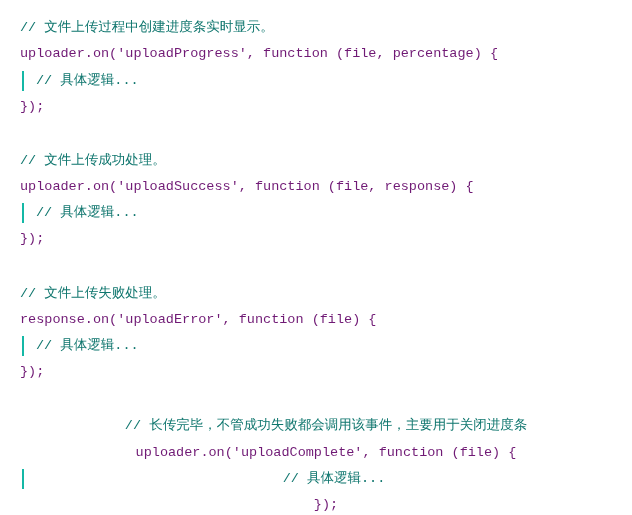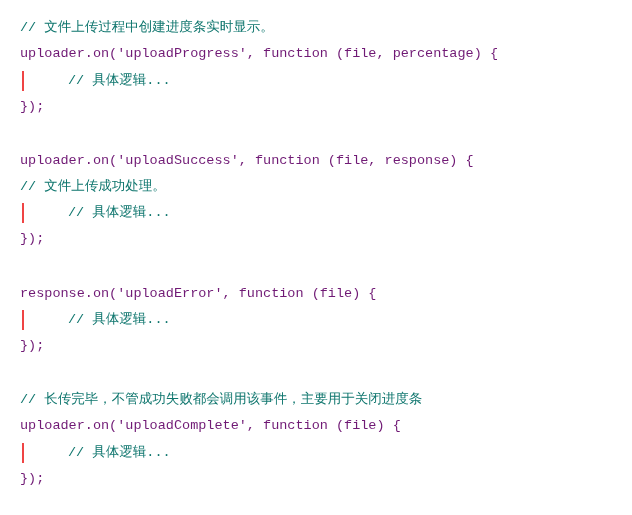--- a/index.html
+++ b/index.html
@@ -15,65 +15,67 @@
       font-family: Consolas, Monaco, "Courier New", monospace;
       font-size: 13.5px;
       line-height: 1.5;
       color: #333;
     }
     .code-block {
       margin-bottom: 34px;
     }
     .code-block:last-child {
       margin-bottom: 0;
+      text-align: center;
     }
     .line {
       white-space: pre;
       margin-bottom: 6px;
     }
     .line:last-child {
       margin-bottom: 0;
     }
     .comment {
       color: #0f766e;
     }
     .code {
       color: #701a75;
     }
     .code-body-line {
       position: relative;
-      border-left: 2px solid #ef4444;
-      padding-left: 44px;
+      border-left: 2px solid #14b8a6;
+      padding-left: 12px;
       margin-left: 2px;
       margin-bottom: 6px;
       height: 20px;
     }
   </style>
 </head>
 <body>
 
 <div class="code-block">
   <div class="line comment">// 文件上传过程中创建进度条实时显示。</div>
   <div class="line code">uploader.on('uploadProgress', function (file, percentage) {</div>
   <div class="code-body-line">
     <span class="comment">// 具体逻辑...</span>
   </div>
   <div class="line code">});</div>
 </div>
 
 <div class="code-block">
+  <div class="line comment">// 文件上传成功处理。</div>
   <div class="line code">uploader.on('uploadSuccess', function (file, response) {</div>
-  <div class="line comment">// 文件上传成功处理。</div>
   <div class="code-body-line">
     <span class="comment">// 具体逻辑...</span>
   </div>
   <div class="line code">});</div>
 </div>
 
 <div class="code-block">
+  <div class="line comment">// 文件上传失败处理。</div>
   <div class="line code">response.on('uploadError', function (file) {</div>
   <div class="code-body-line">
     <span class="comment">// 具体逻辑...</span>
   </div>
   <div class="line code">});</div>
 </div>
 
 <div class="code-block">
   <div class="line comment">// 长传完毕，不管成功失败都会调用该事件，主要用于关闭进度条</div>
   <div class="line code">uploader.on('uploadComplete', function (file) {</div>

